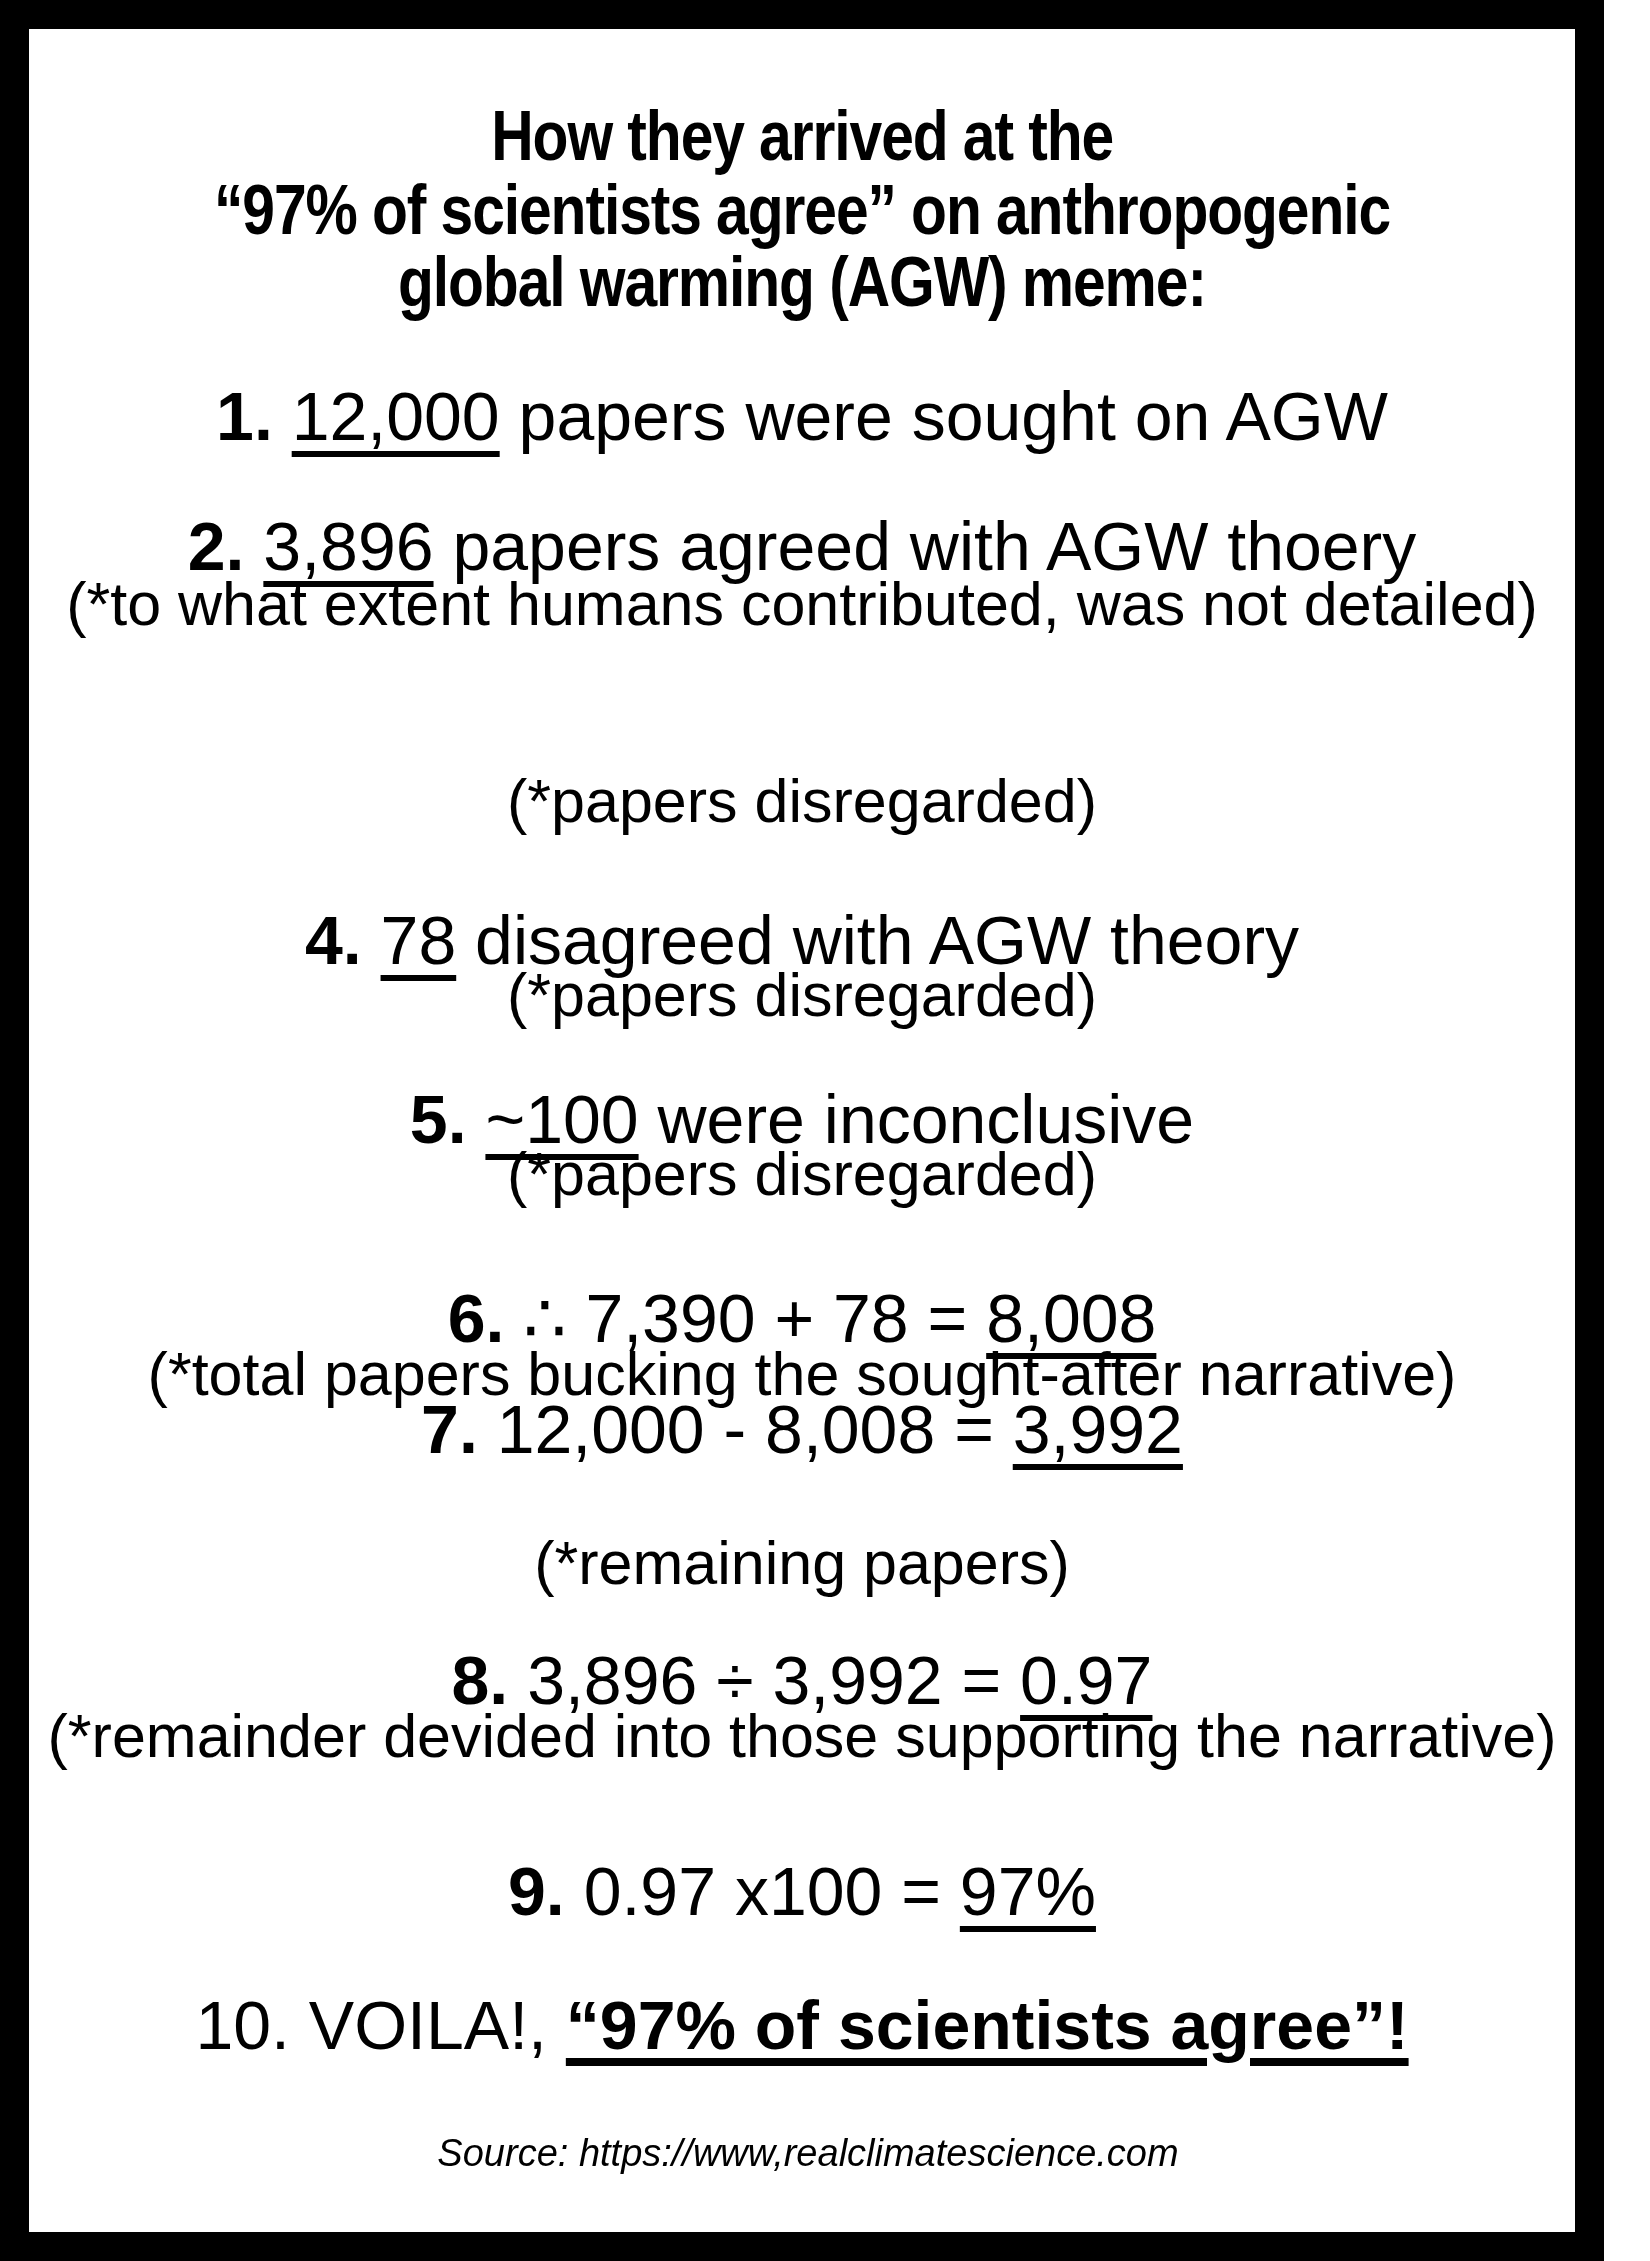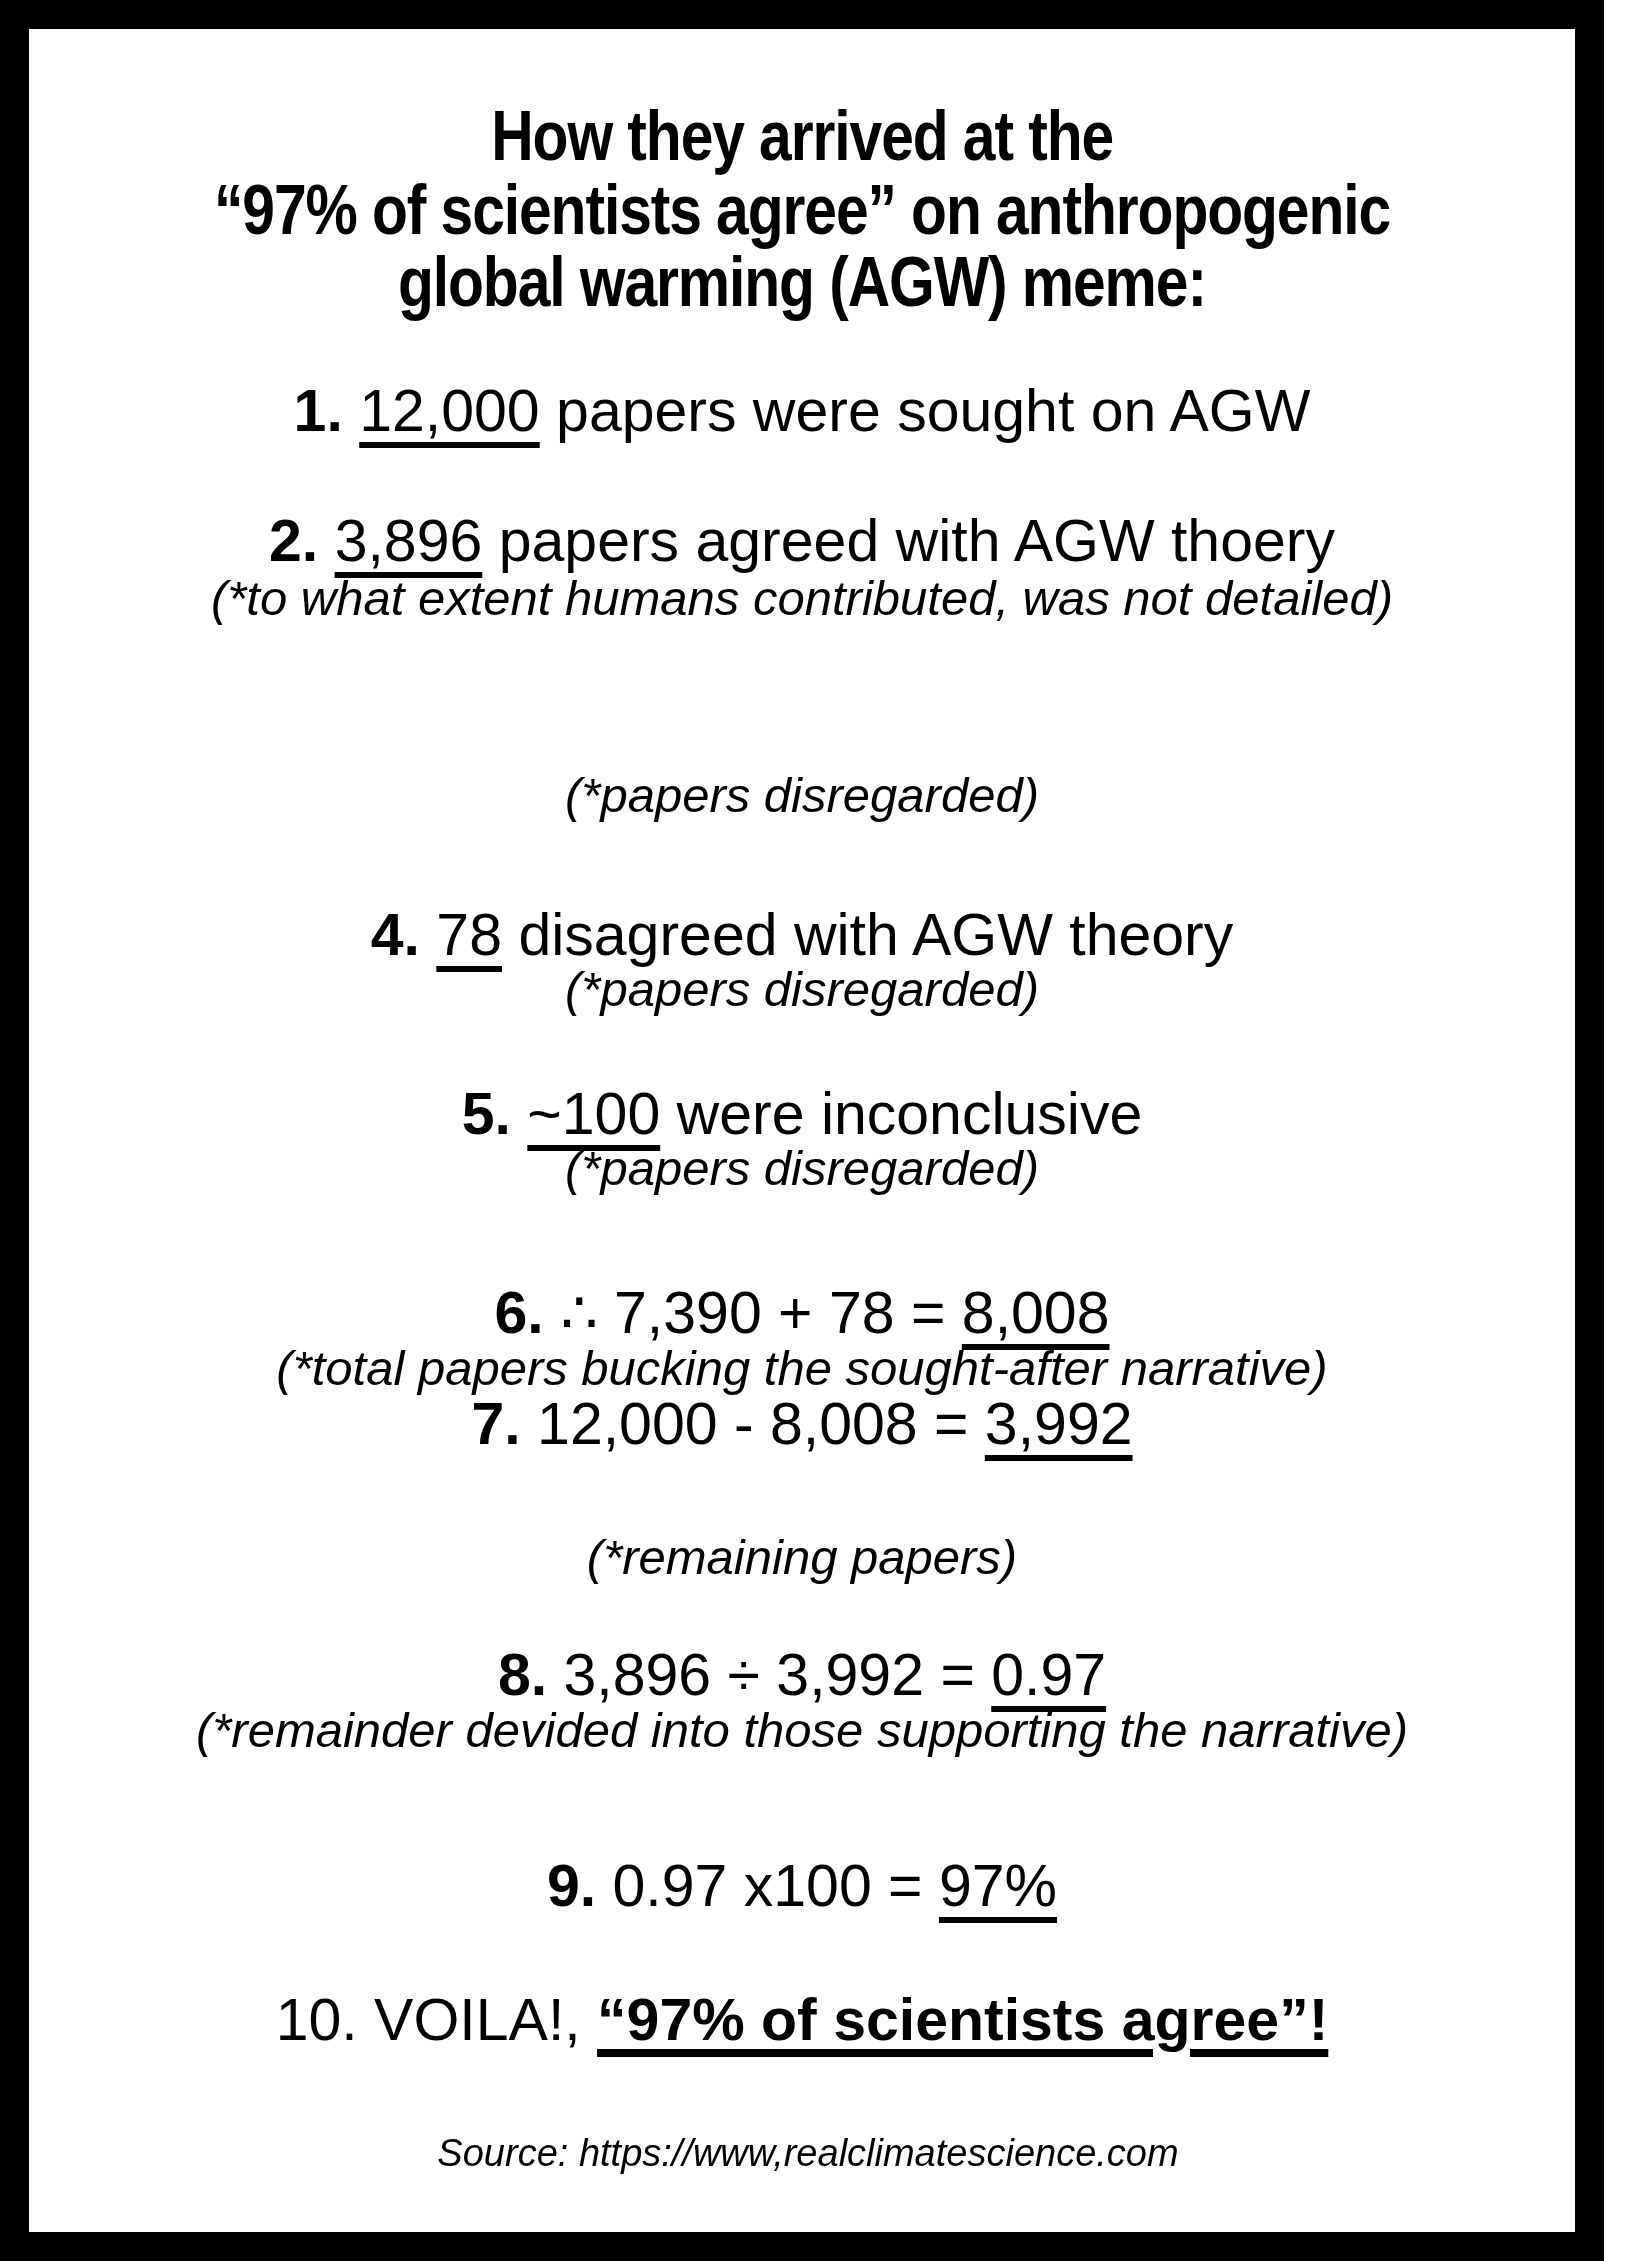--- a/index.html
+++ b/index.html
@@ -29,25 +29,24 @@
   .title-inner {
     display: inline-block;
     font-weight: bold;
     font-size: 70px;
     letter-spacing: -1.3px;
     transform: scaleX(0.84);
     transform-origin: 50% 50%;
     white-space: pre;
   }
   .item {
-    font-size: 59px;
+    font-size: 68px;
   }
   .note {
-    font-size: 49px;
-    font-style: italic;
+    font-size: 61px;
   }
   .num {
     font-weight: bold;
   }
   .u {
     text-decoration: underline;
     text-decoration-thickness: 6px;
     text-underline-offset: 11.2px;
   }
   .u-final {

